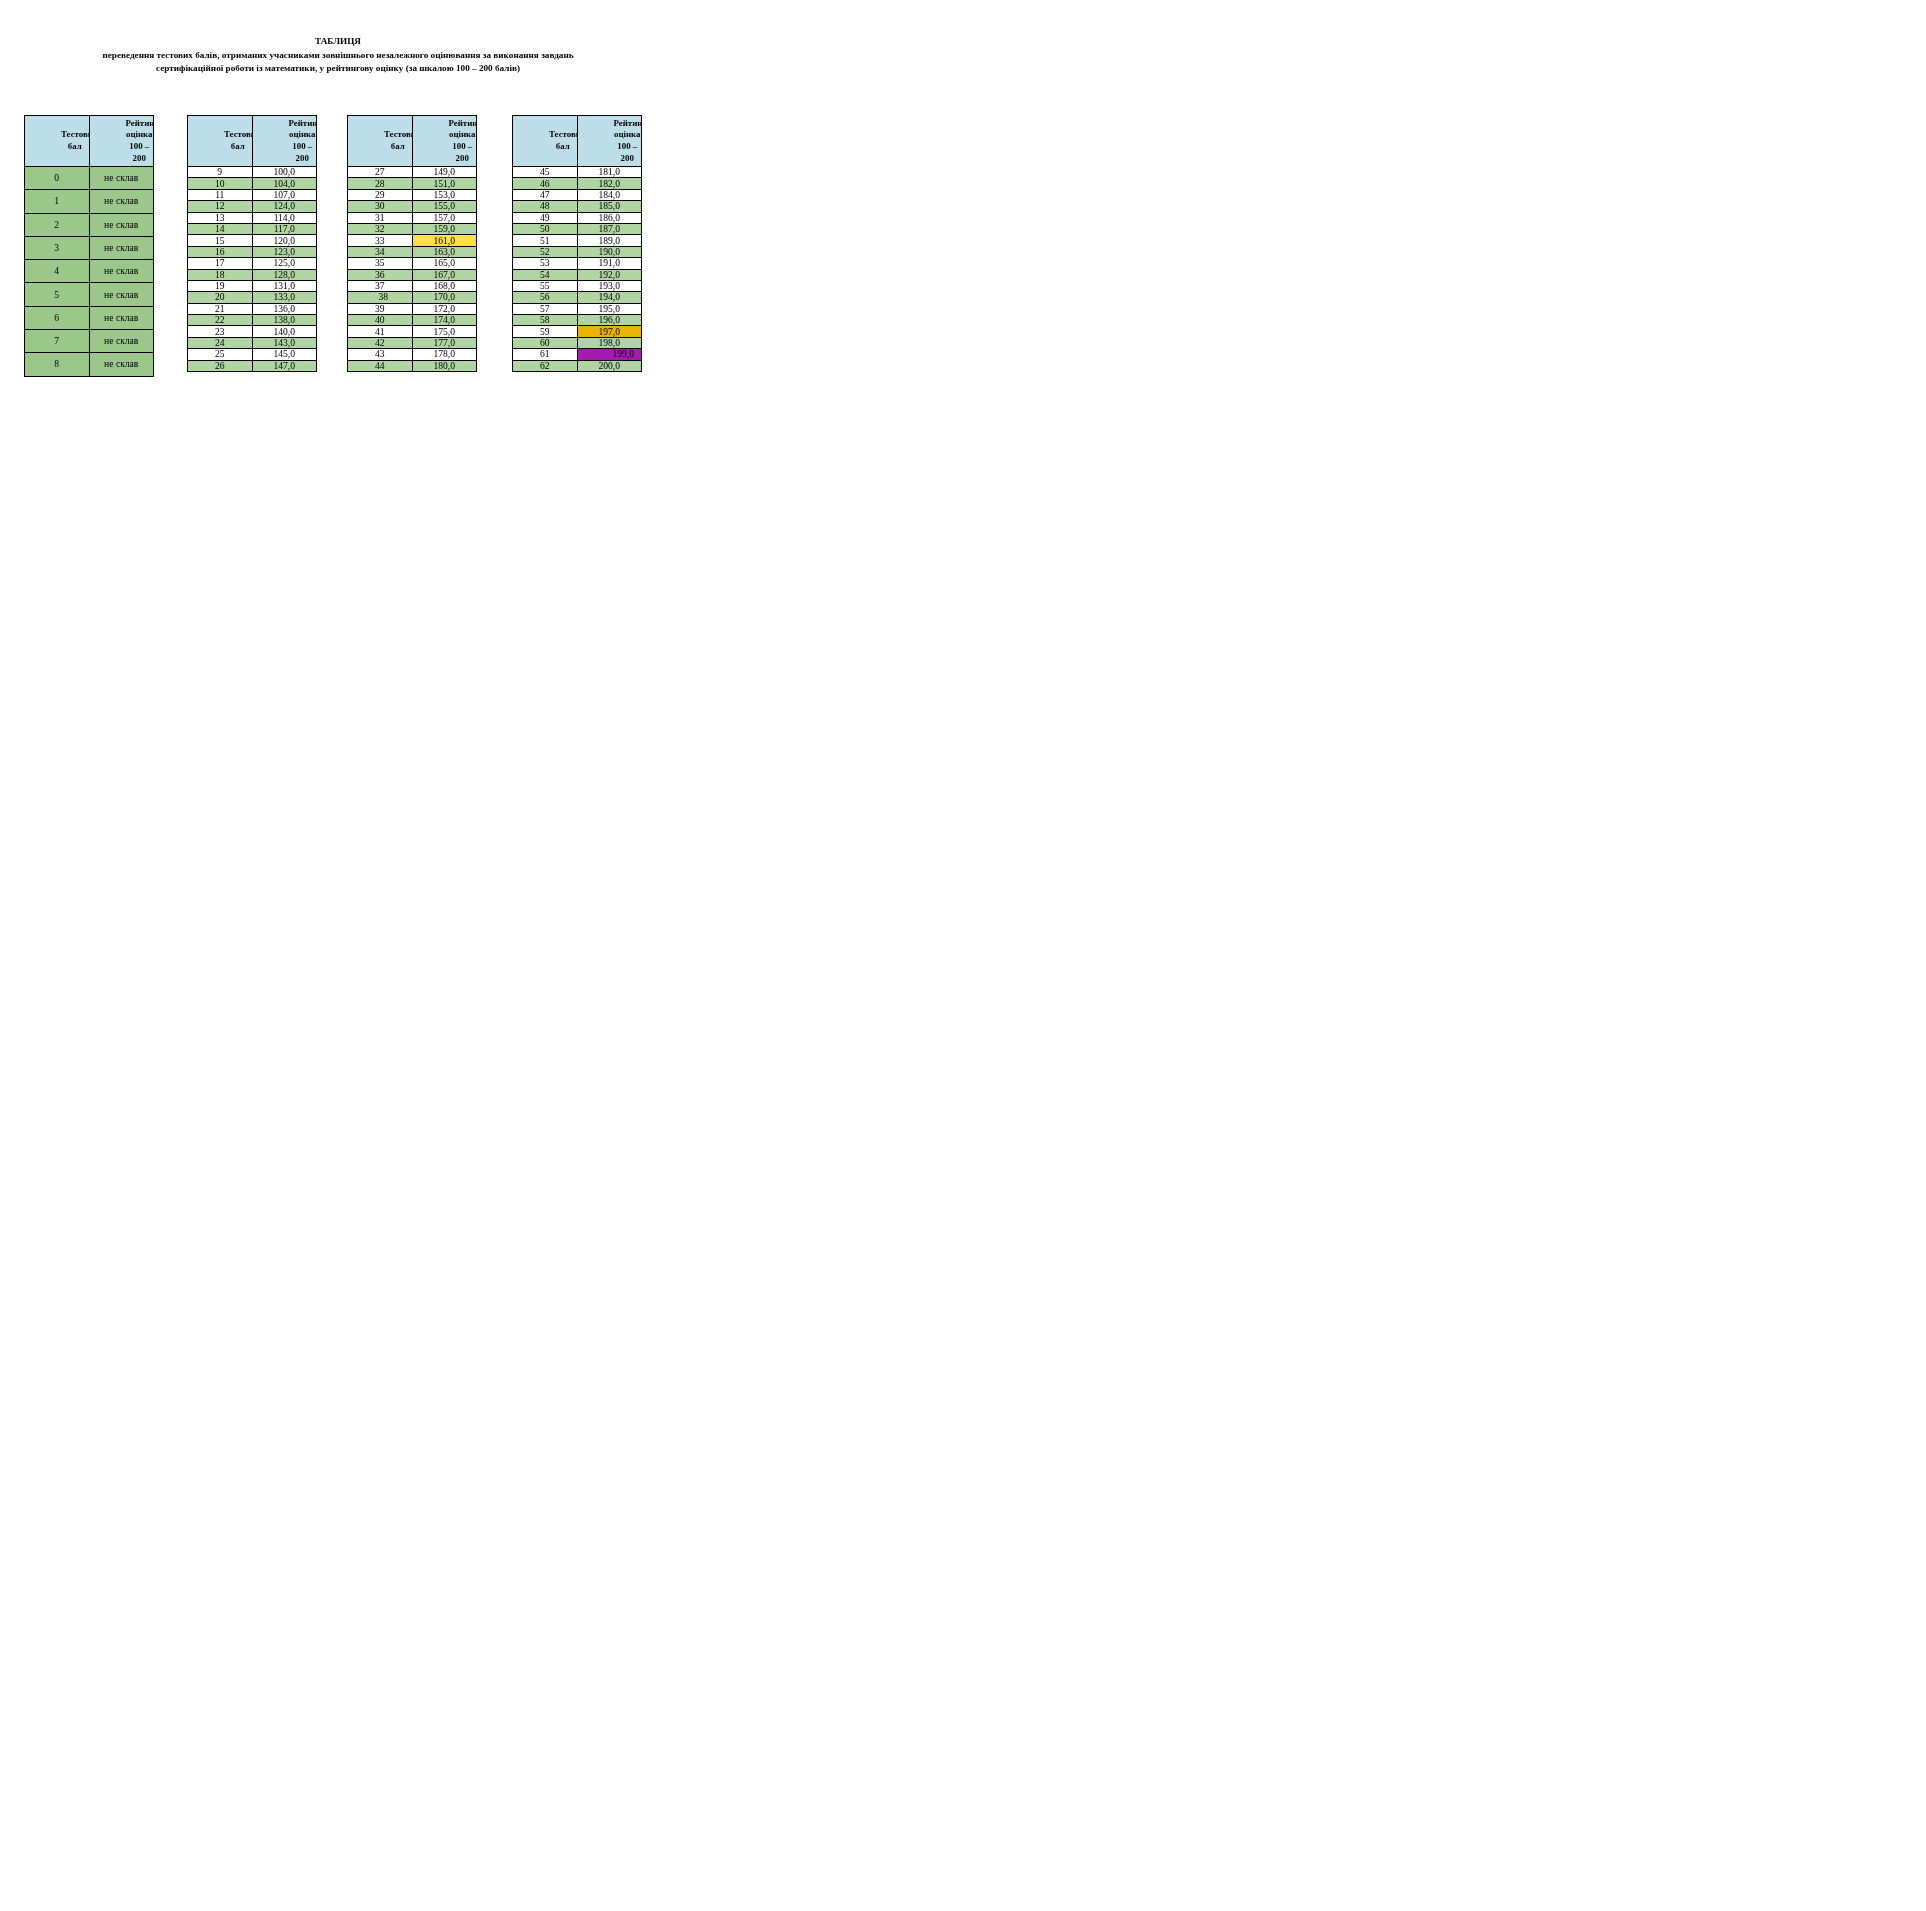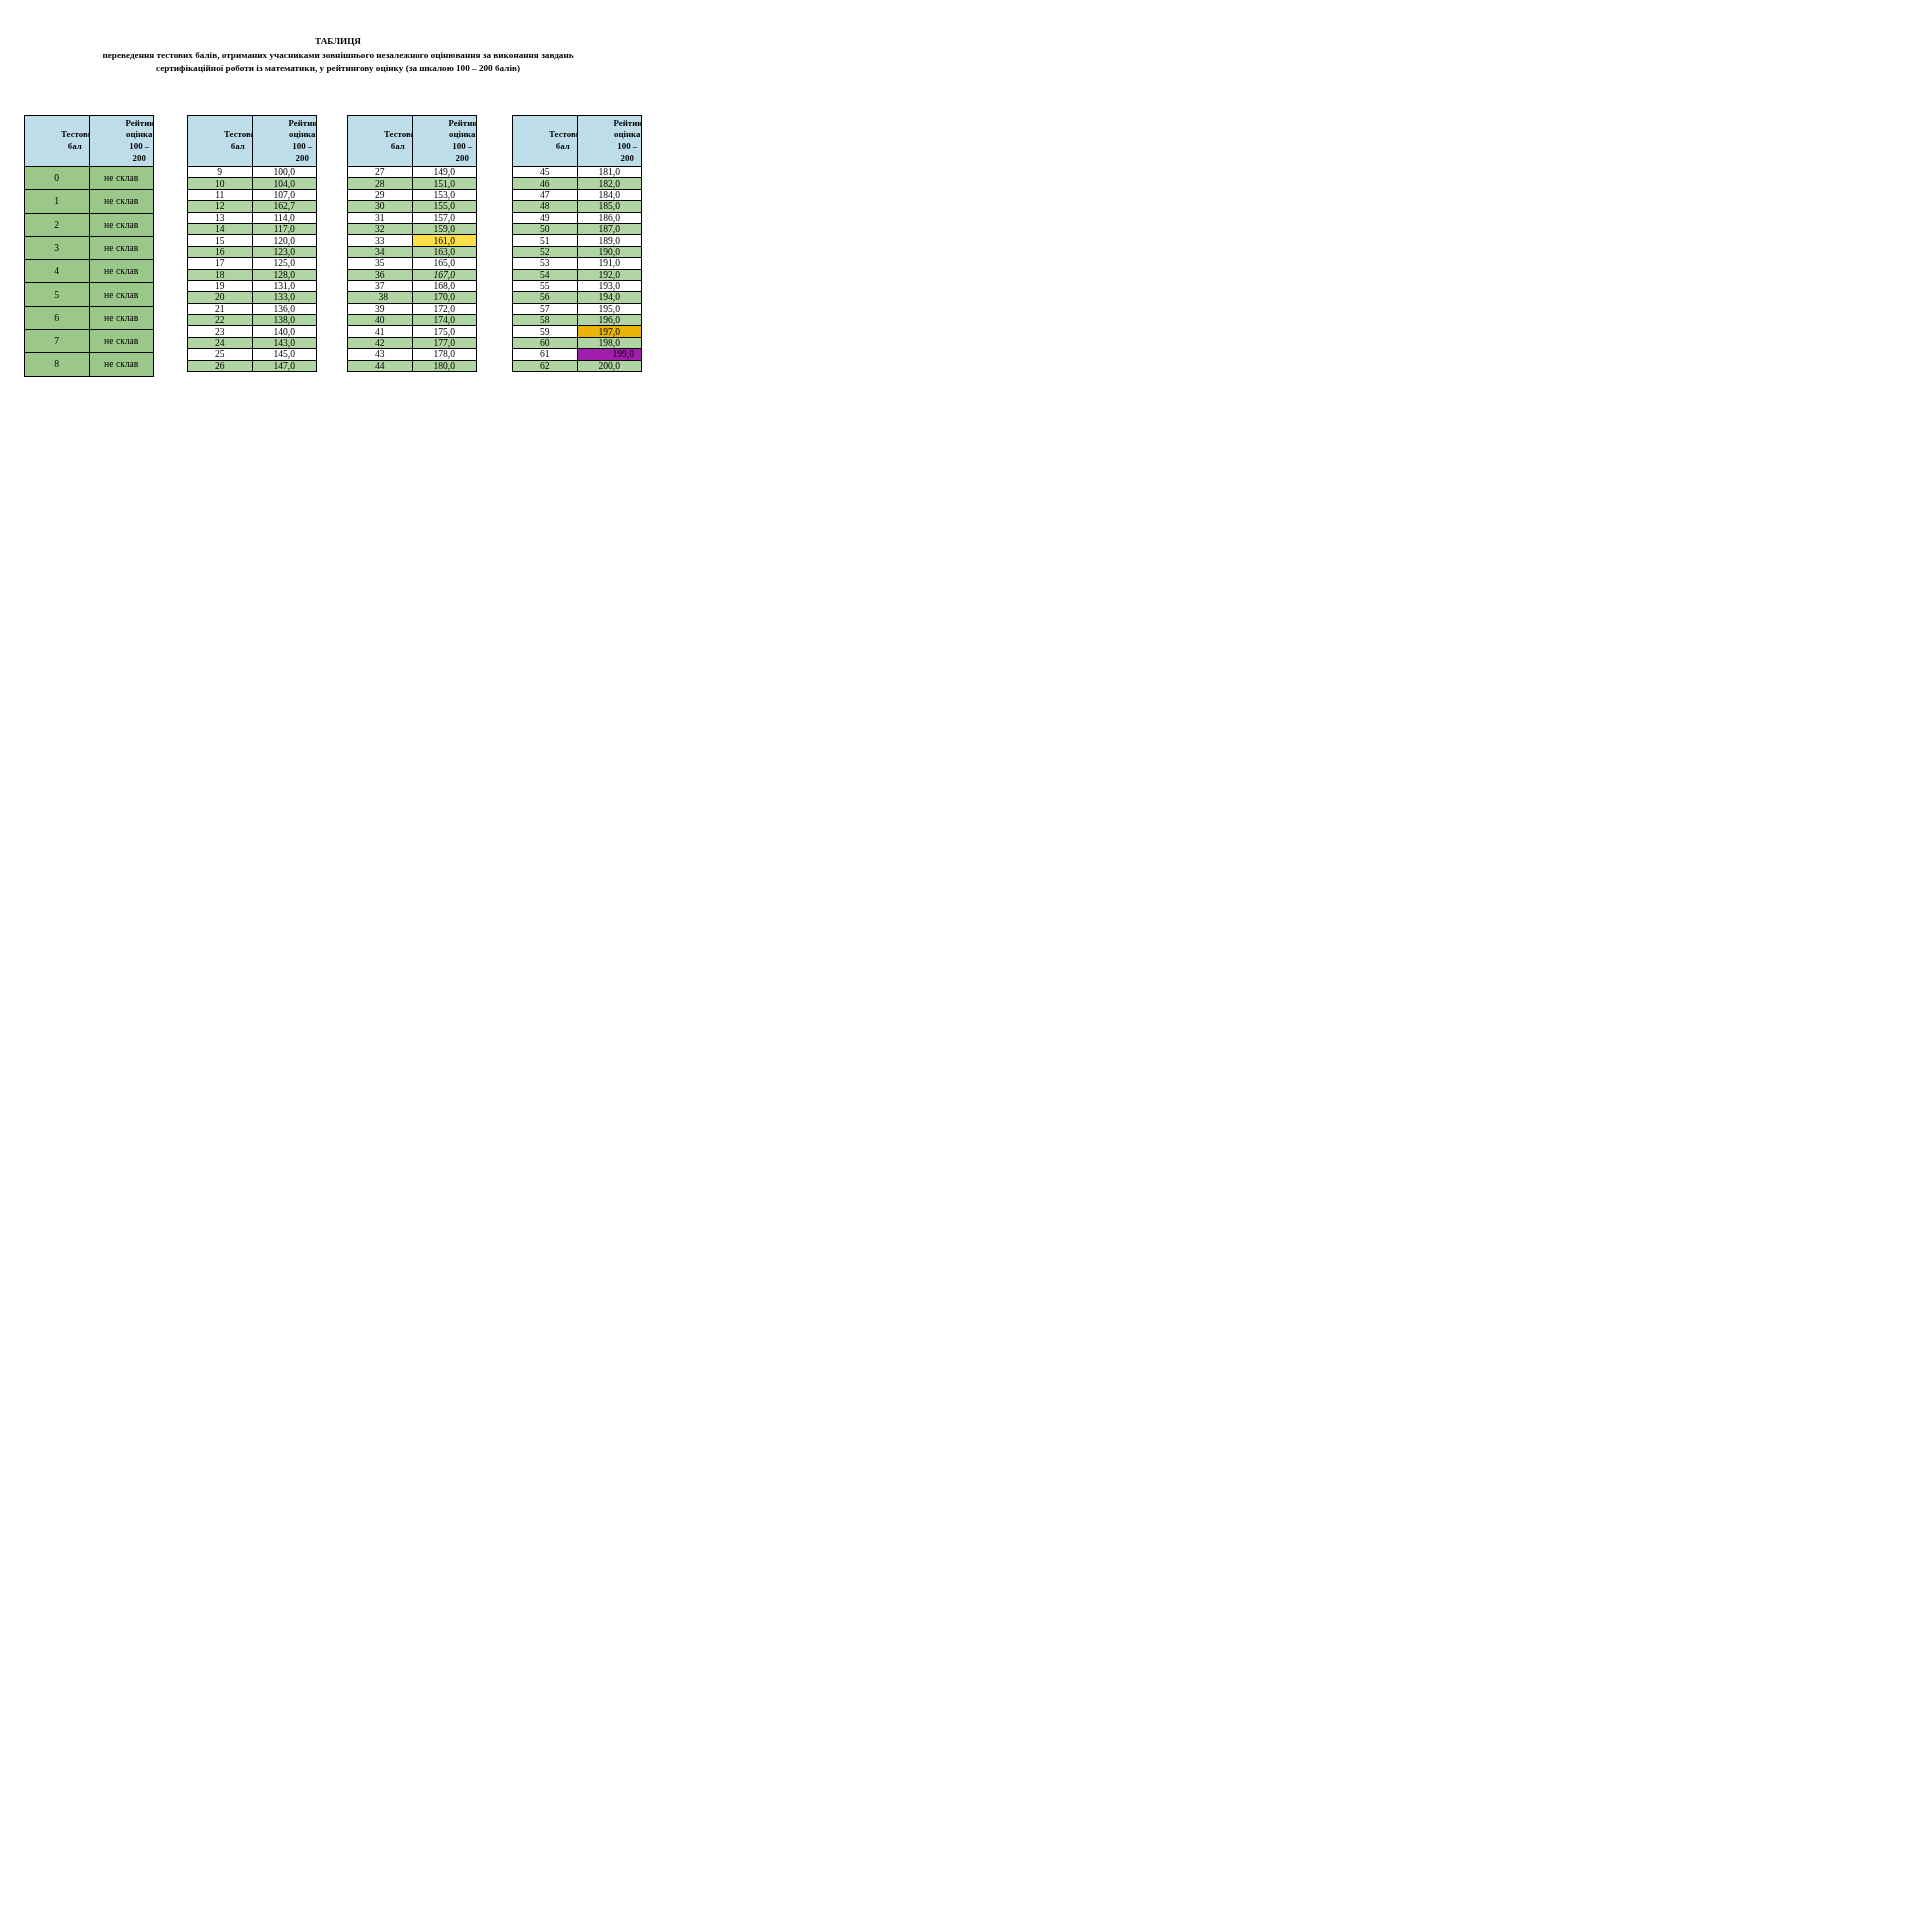--- a/index.html
+++ b/index.html
@@ -141,21 +141,21 @@
         <tr>
           <td style="background: rgb(176, 212, 162);">10</td>
           <td style="background: rgb(176, 212, 162);">104,0</td>
         </tr>
         <tr>
           <td style="background: rgb(255, 255, 255);">11</td>
           <td style="background: rgb(255, 255, 255);">107,0</td>
         </tr>
         <tr>
           <td style="background: rgb(176, 212, 162);">12</td>
-          <td style="background: rgb(176, 212, 162);">162,7</td>
+          <td style="background: rgb(176, 212, 162);">124,0</td>
         </tr>
         <tr>
           <td style="background: rgb(255, 255, 255);">13</td>
           <td style="background: rgb(255, 255, 255);">114,0</td>
         </tr>
         <tr>
           <td style="background: rgb(176, 212, 162);">14</td>
           <td style="background: rgb(176, 212, 162);">117,0</td>
         </tr>
         <tr>
@@ -250,21 +250,21 @@
         <tr>
           <td style="background: rgb(176, 212, 162);">34</td>
           <td style="background: rgb(176, 212, 162);">163,0</td>
         </tr>
         <tr>
           <td style="background: rgb(255, 255, 255);">35</td>
           <td style="background: rgb(255, 255, 255);">165,0</td>
         </tr>
         <tr>
           <td style="background: rgb(176, 212, 162);">36</td>
-          <td style="background: rgb(176, 212, 162); font-style: italic;">167,0</td>
+          <td style="background: rgb(176, 212, 162);">167,0</td>
         </tr>
         <tr>
           <td style="background: rgb(255, 255, 255);">37</td>
           <td style="background: rgb(255, 255, 255);">168,0</td>
         </tr>
         <tr>
           <td style="background: rgb(176, 212, 162); padding-left: 7px;">38</td>
           <td style="background: rgb(176, 212, 162);">170,0</td>
         </tr>
         <tr>

